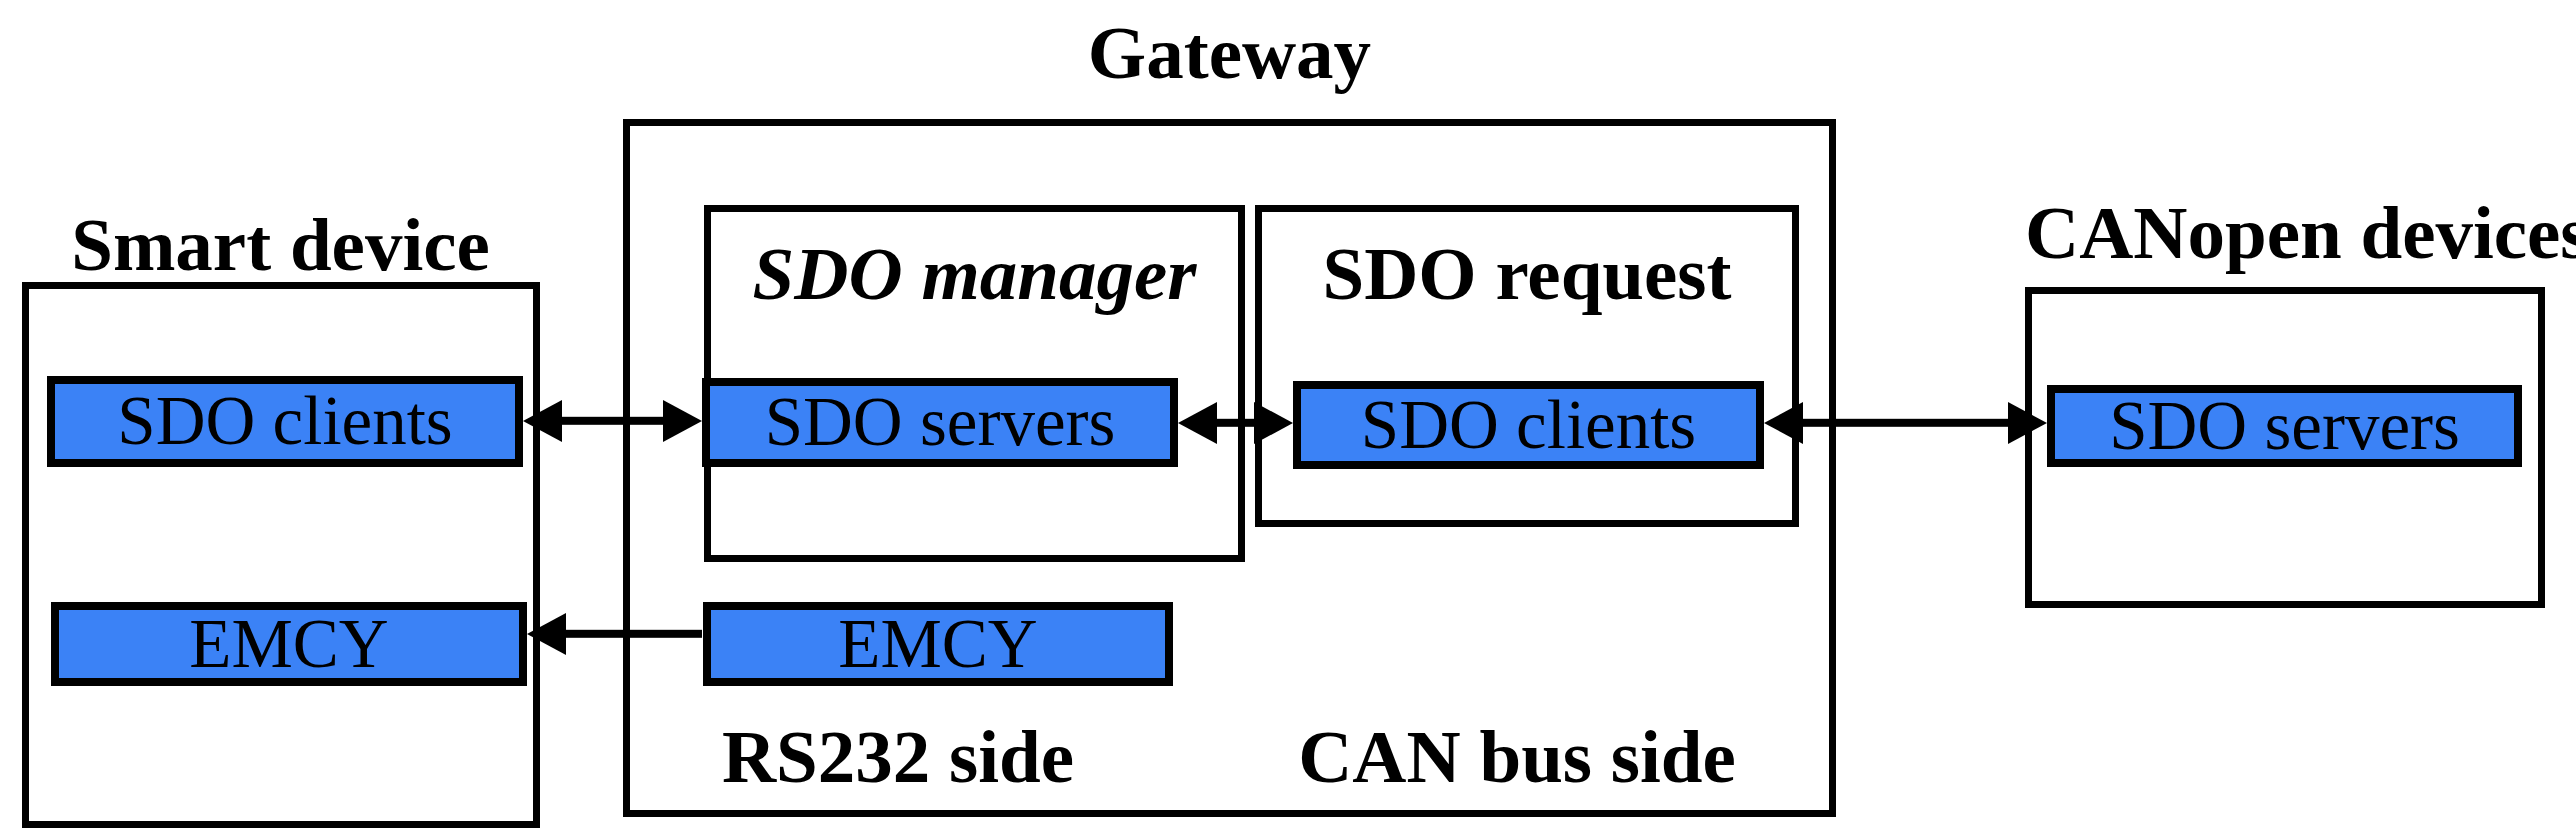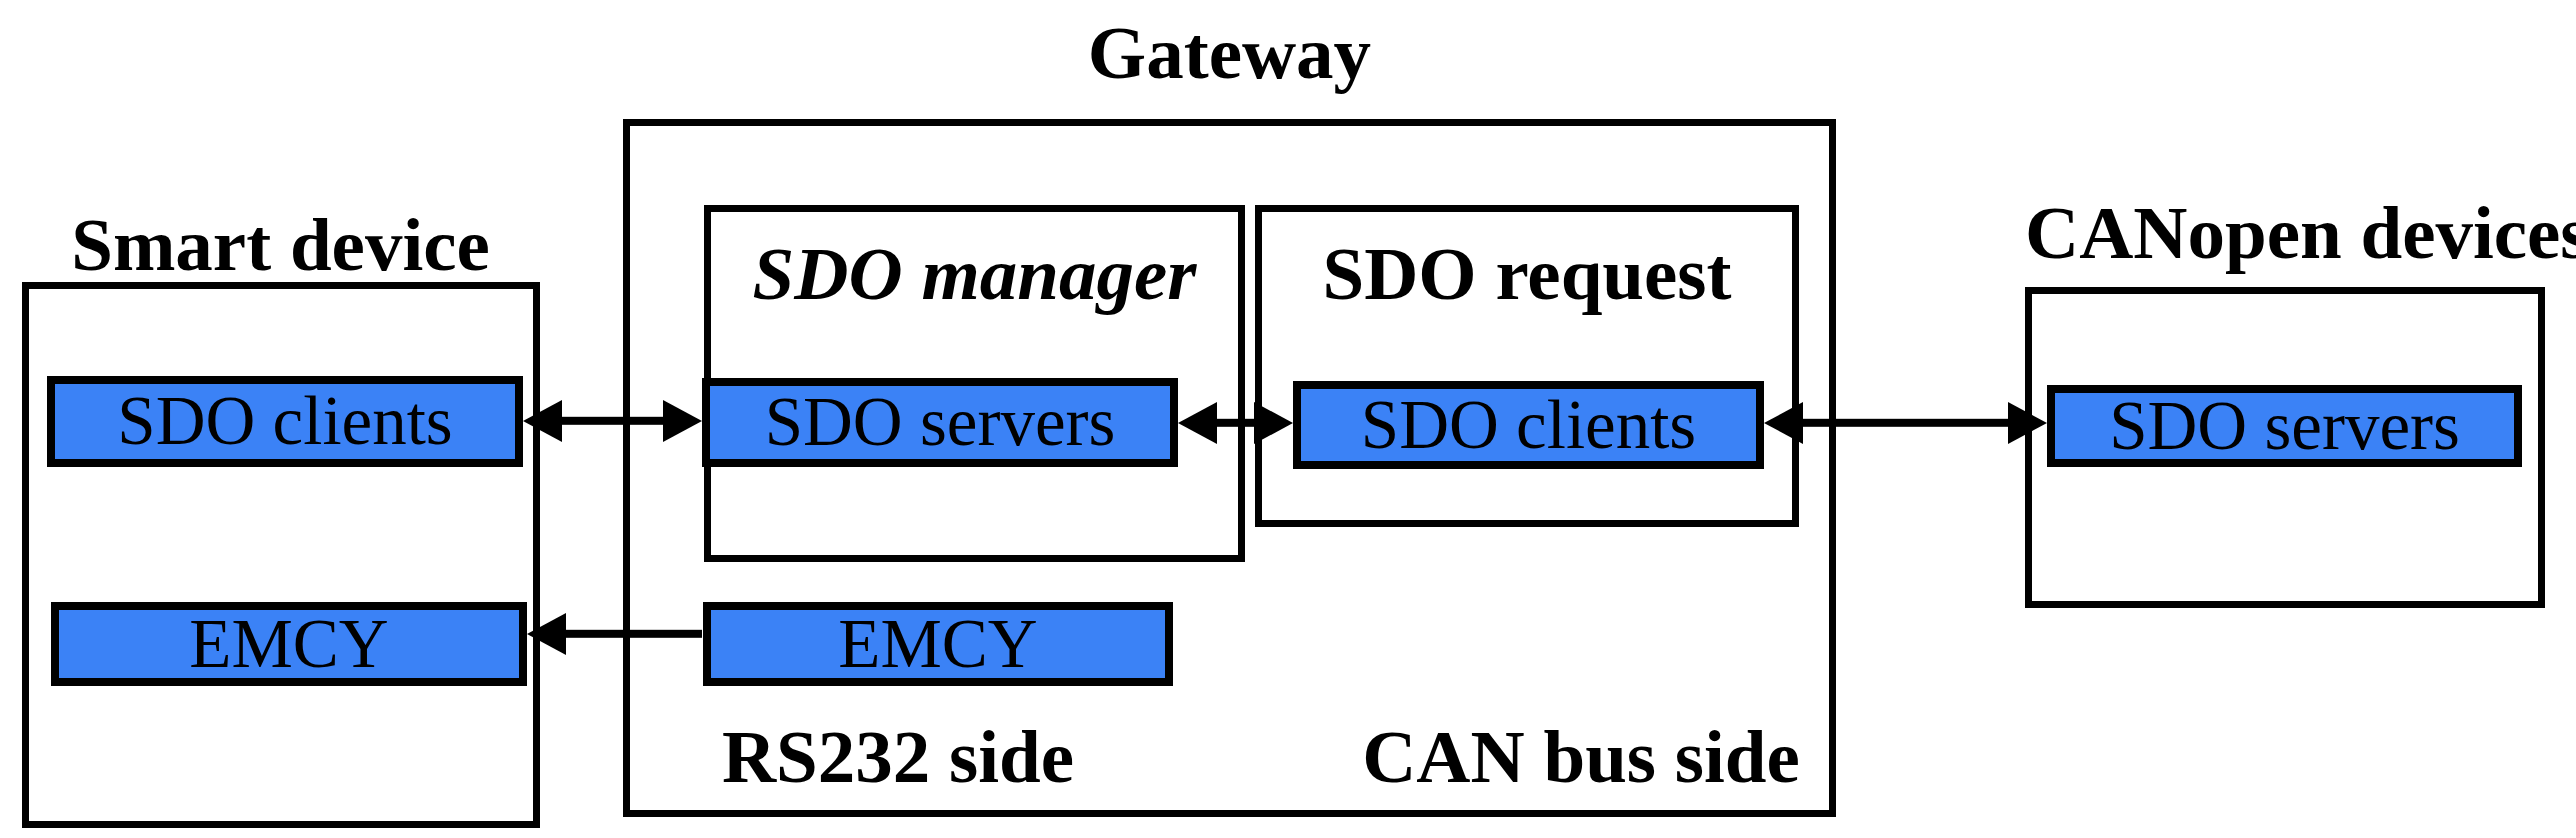--- a/index.html
+++ b/index.html
@@ -126,21 +126,21 @@
   <div class="ibox" style="left:1293px; top:381px; width:471px; height:88px;">
     <span>SDO clients</span>
   </div>
 
   <div class="ibox" style="left:703px; top:602px; width:470px; height:84px;">
     <span>EMCY</span>
   </div>
 
   <div class="free-label" style="left:898px; top:719px;">RS232 side</div>
 
-  <div class="free-label" style="left:1581px; top:719px;">CAN bus side</div>
+  <div class="free-label" style="left:1517px; top:719px;">CAN bus side</div>
 
   <div class="box" style="left:2025px; top:287px; width:520px; height:321px;"></div>
 
   <div class="ibox" style="left:2047px; top:385px; width:475px; height:82px;">
     <span>SDO servers</span>
   </div>
 
   <div class="arrow" style="left:523px; top:399px; width:179px;">
     <div class="shaft" style="left:28px; right:28px;"></div>
     <div class="head tip-left"></div>

